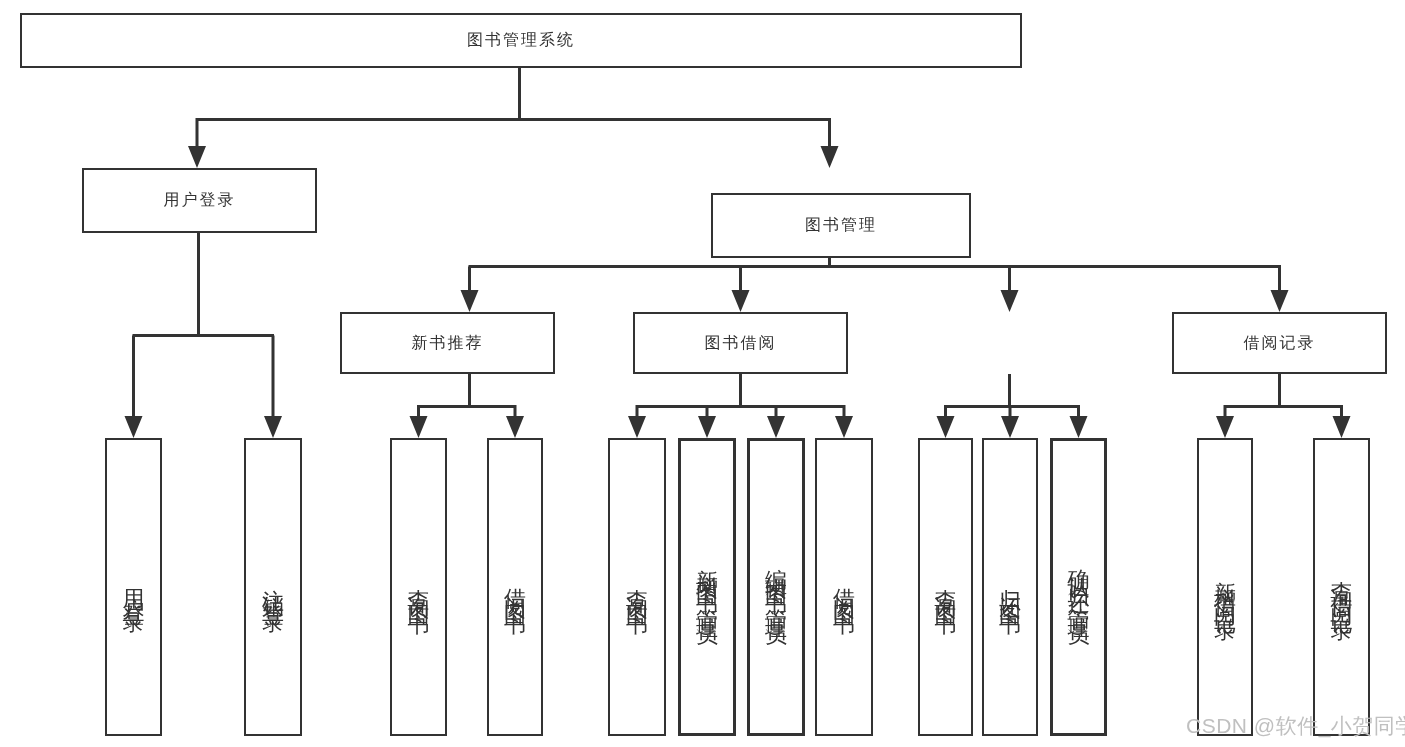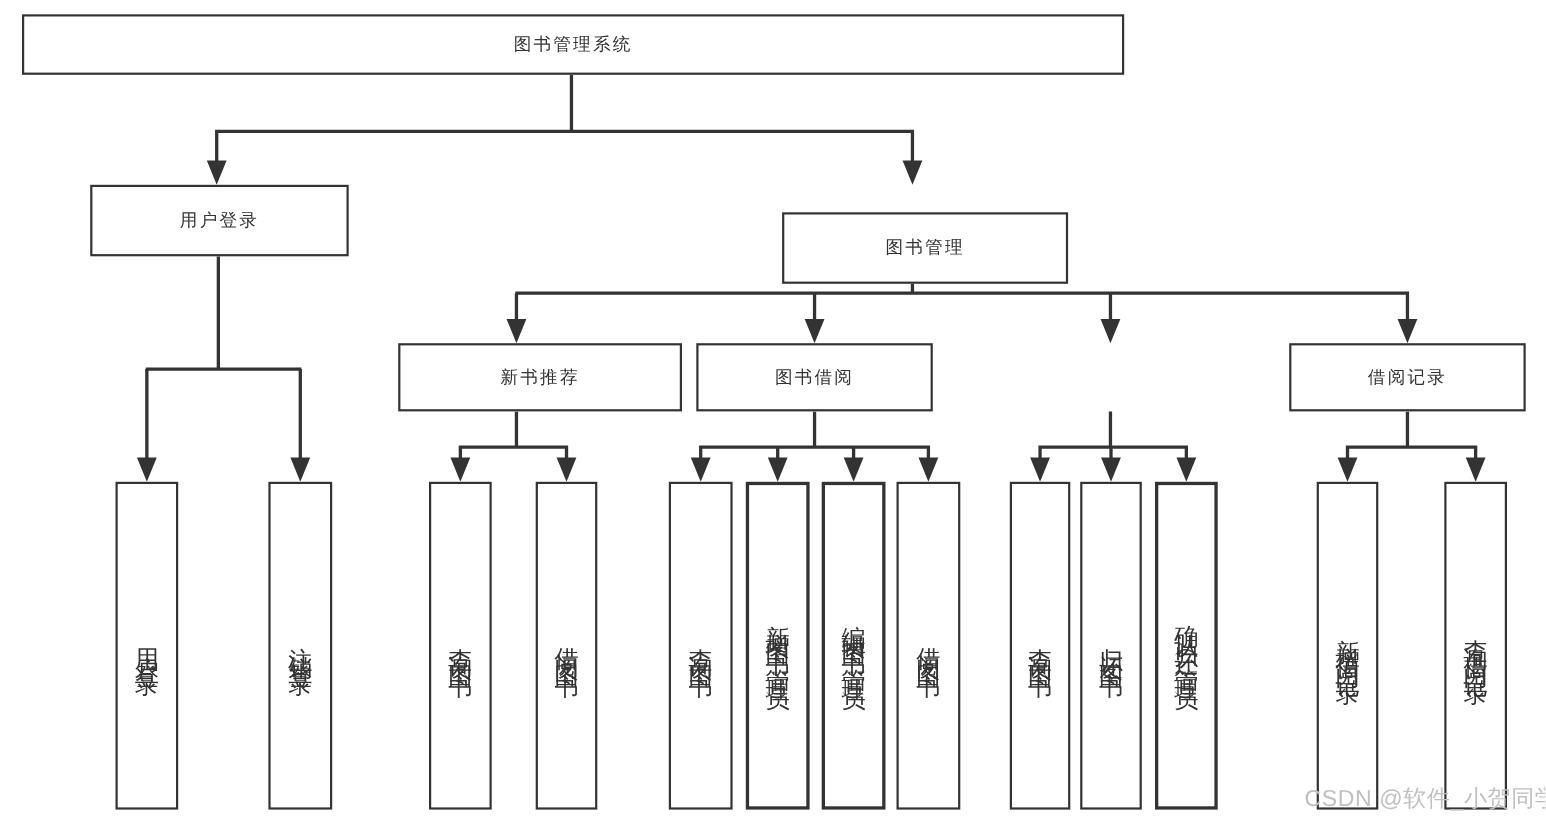--- a/index.html
+++ b/index.html
@@ -106,21 +106,21 @@
       M1069.5 416 H1087.5 L1078.5 438 Z
       M1216 416 H1234 L1225 438 Z
       M1332.5 416 H1350.5 L1341.5 438 Z"></path>
   </svg>
 
   <div class="box hbox" style="left:20px; top:13px; width:1002px; height:55px;">图书管理系统</div>
 
   <div class="box hbox" style="left:82px; top:168px; width:235px; height:65px;">用户登录</div>
   <div class="box hbox" style="left:711px; top:168px; width:260px; height:65px;margin-top:25px;">图书管理</div>
 
-  <div class="box hbox" style="left:362px; top:312px; width:258px; height:62px;">新书推荐</div>
+  <div class="box hbox" style="left:340px; top:312px; width:215px; height:62px;">新书推荐</div>
   <div class="box hbox" style="left:633px; top:312px; width:215px; height:62px;">图书借阅</div>
   <div class="box hbox" style="left:1172px; top:312px; width:215px; height:62px;">借阅记录</div>
 
   <div class="box vbox" style="left:105px; top:438px; width:57px; height:298px;">用户登录</div>
   <div class="box vbox" style="left:244px; top:438px; width:58px; height:298px;">注销登录</div>
 
   <div class="box vbox" style="left:390px; top:438px; width:57px; height:298px;">查询图书</div>
   <div class="box vbox" style="left:487px; top:438px; width:56px; height:298px;">借阅图书</div>
 
   <div class="box vbox" style="left:608px; top:438px; width:58px; height:298px;">查询图书</div>

